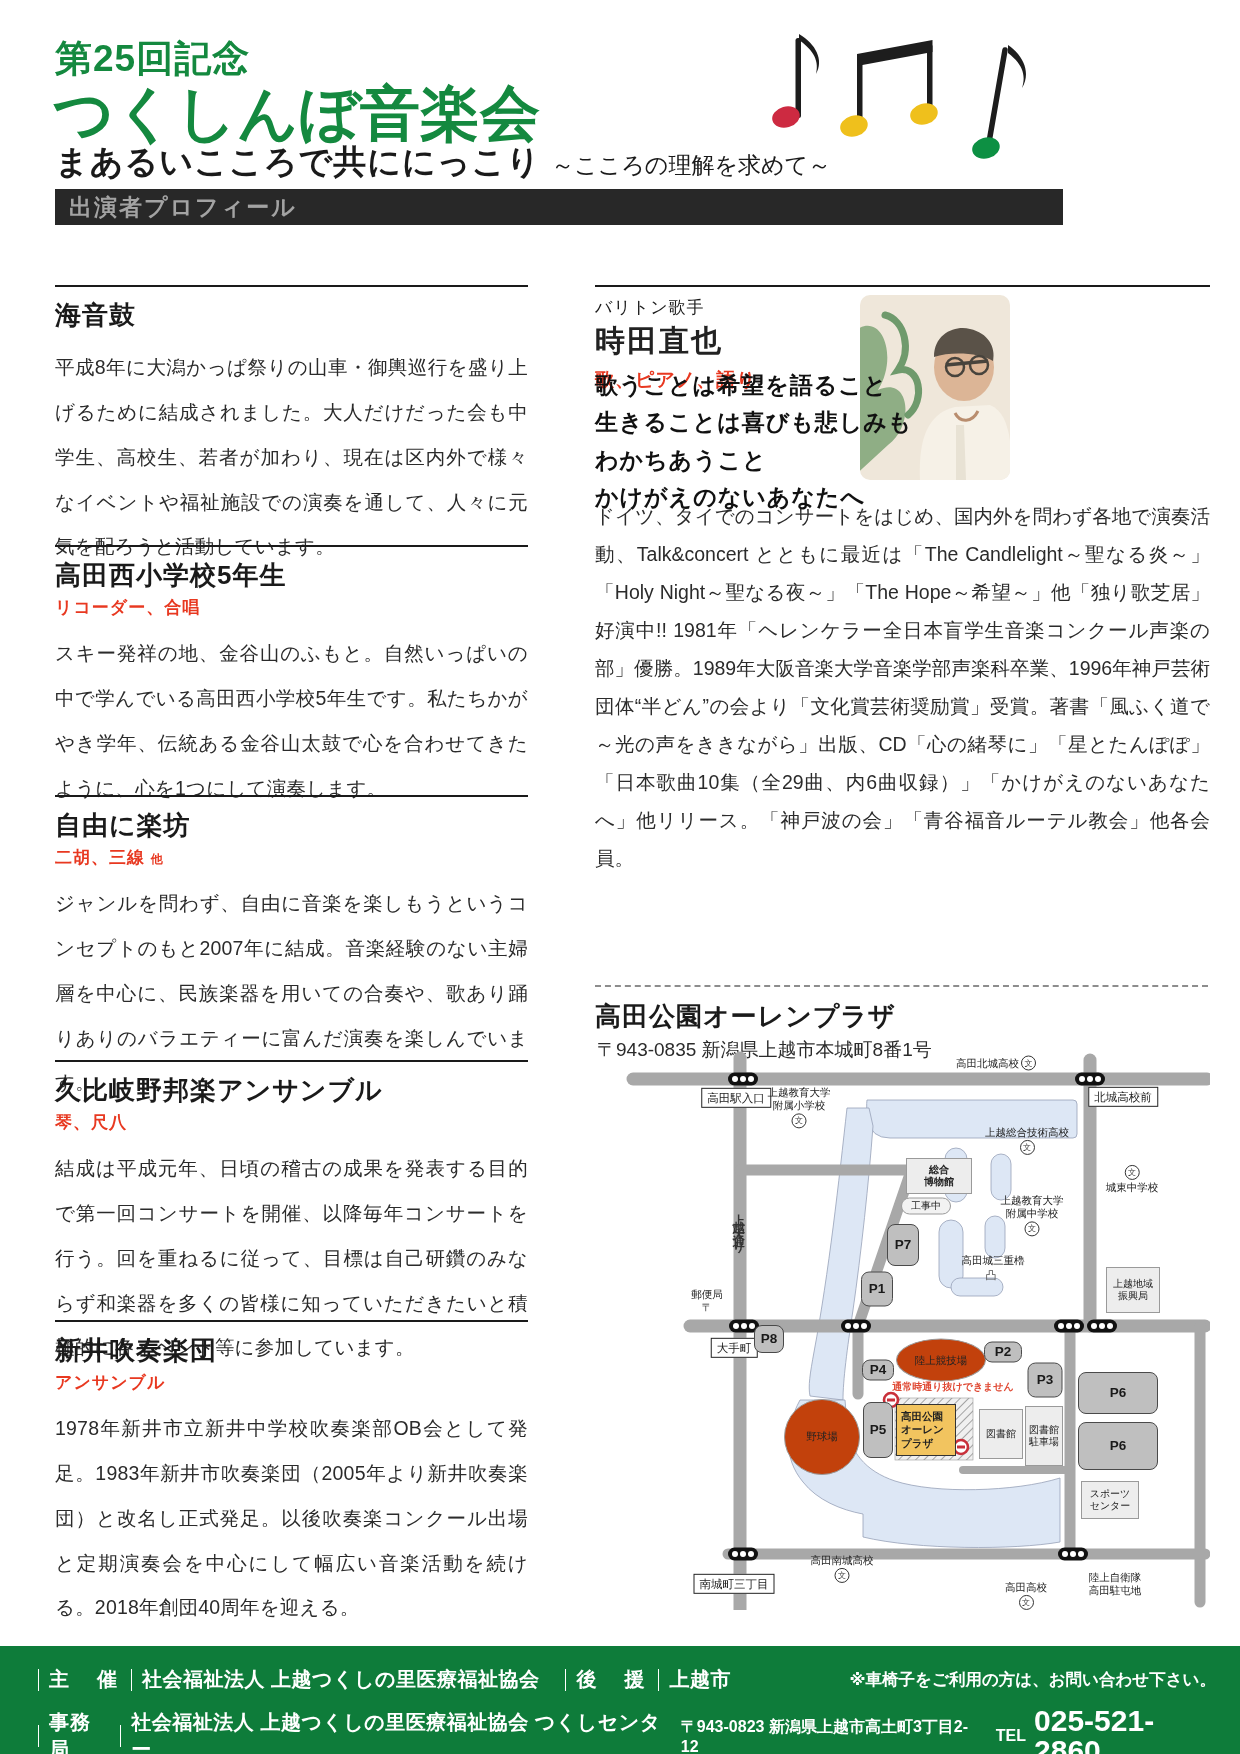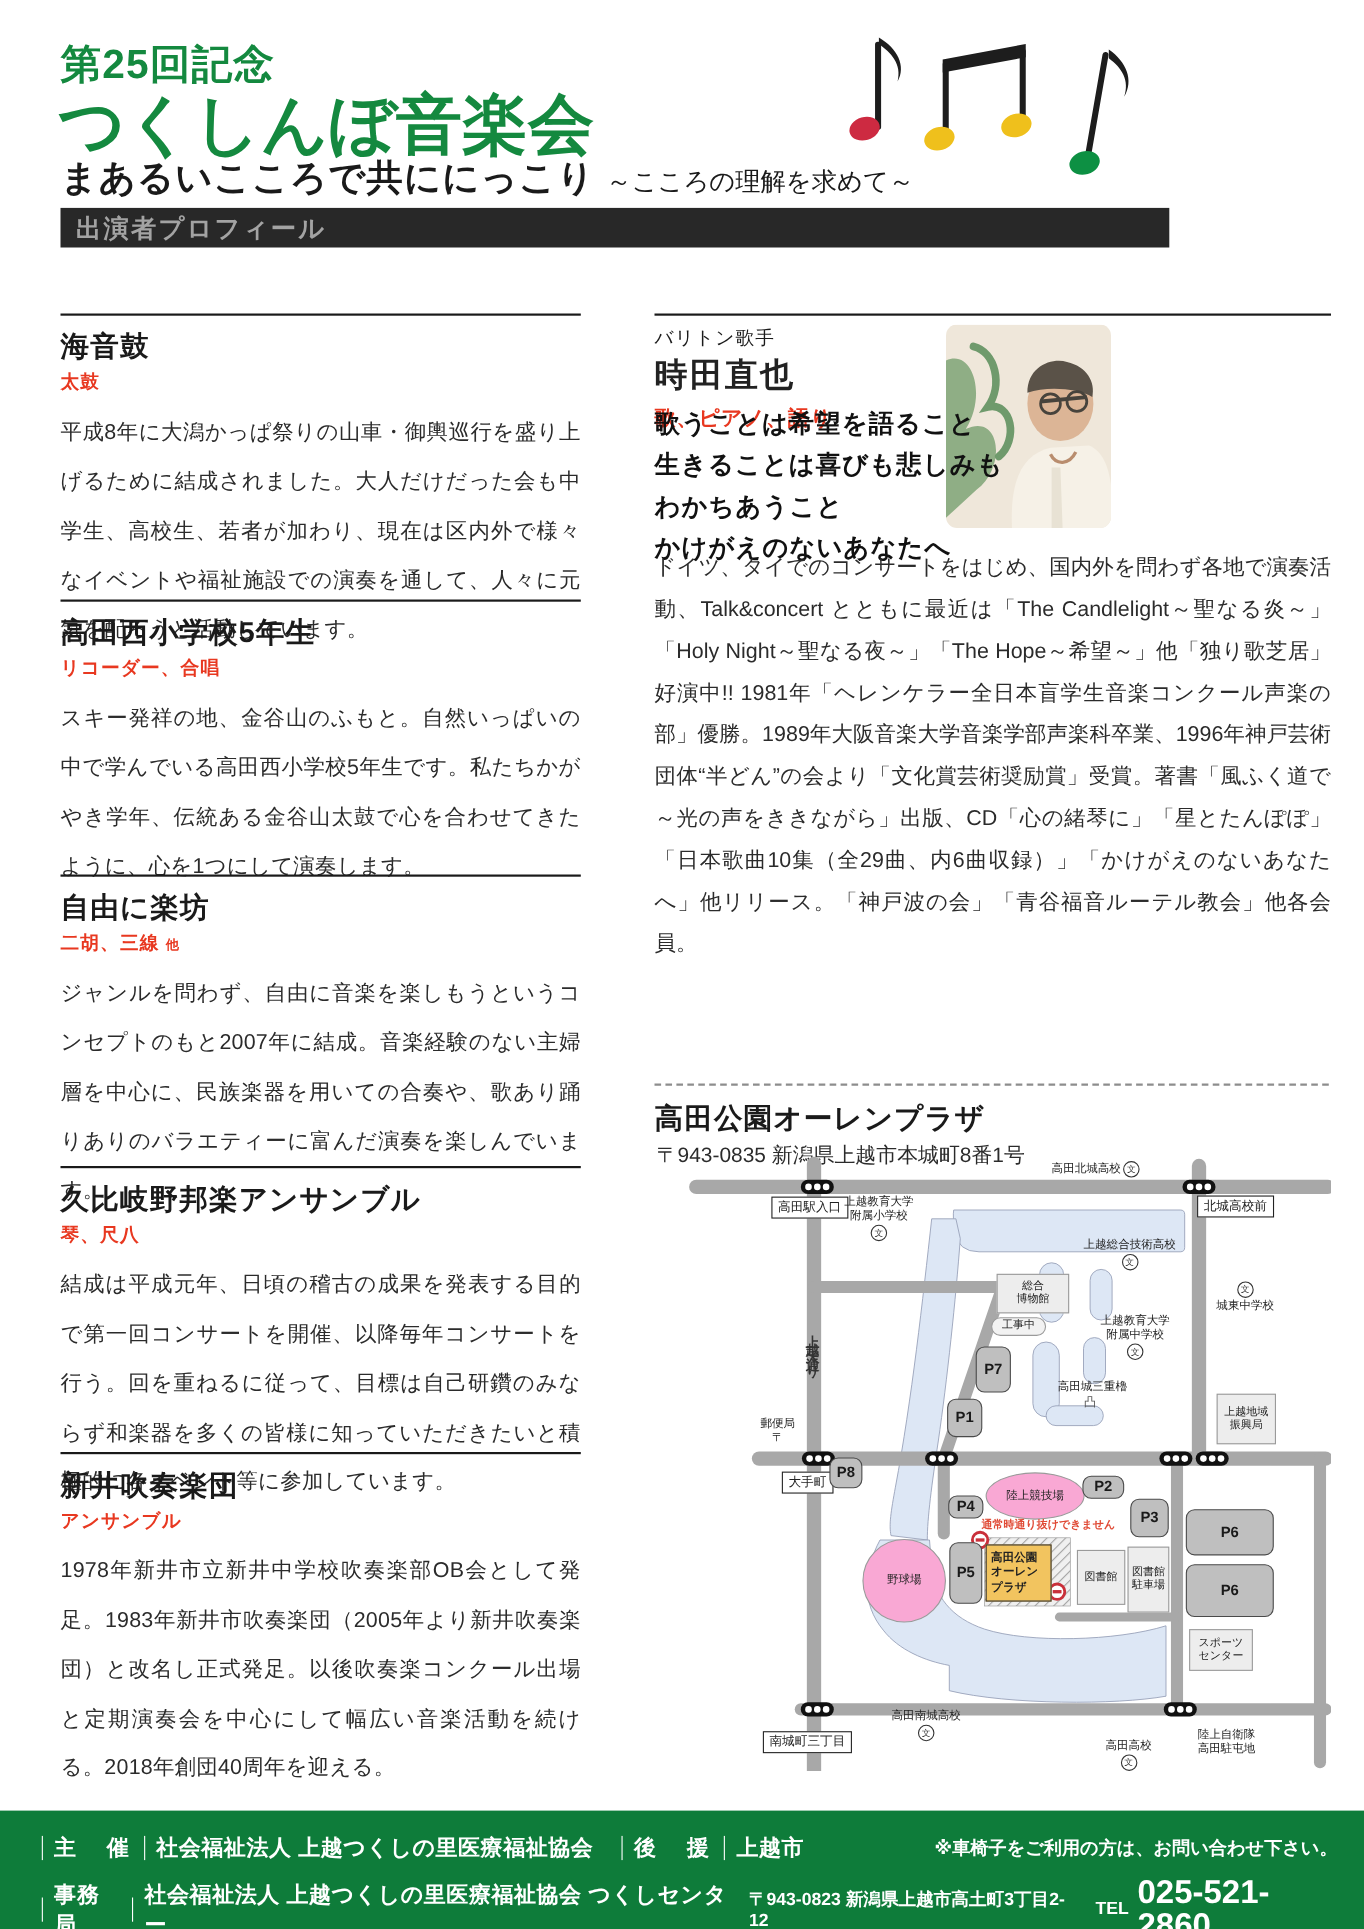--- a/index.html
+++ b/index.html
@@ -40,21 +40,21 @@
   .map{position:absolute;left:0;top:765px;width:615px;height:560px;}
   .map svg.base{position:absolute;left:0;top:0;}
   .map-labels{position:absolute;left:0;top:0;width:615px;height:560px;}
   .ml{position:absolute;transform:translate(-50%,-50%);display:flex;flex-direction:column;align-items:center;
       justify-content:center;text-align:center;font-size:10.5px;line-height:1.25;color:#222;white-space:nowrap;box-sizing:border-box;}
   .ml-box{background:#fff;border:1.3px solid #222;padding:2px 5px;font-size:11.5px;}
   .ml-park{background:#bfbfbf;border:1.5px solid #4a4a4a;border-radius:8px;font-weight:bold;font-size:13.5px;color:#1a1a1a;}
   .ml-bldg{background:#ededed;border:1px solid #9a9a9a;font-size:10px;}
   .ml-pill{background:#f2f2f2;border:1px solid #9a9a9a;border-radius:9px;font-size:10px;}
   .ml-venue{background:#f2c45f;border:1.6px solid #333;font-size:10.5px;font-weight:bold;align-items:flex-start;padding-left:4px;text-align:left;line-height:1.3;}
-  .ml-oval{background:#f9a8d4;border:1px solid #9a9a9a;border-radius:50%;font-size:10.5px;}
+  .ml-oval{background:#c2410c;border:1px solid #9a9a9a;border-radius:50%;font-size:10.5px;}
   .ml-red{color:#e04a35;font-size:10px;font-weight:bold;}
   .ml-castle{color:#555;font-size:11px;}
   .ml-vtext{writing-mode:vertical-rl;letter-spacing:7px;font-size:12.5px;color:#333;font-weight:bold;}
   .schoolmark{display:inline-flex;width:13px;height:13px;border:1px solid #333;border-radius:50%;font-size:8px;
       align-items:center;justify-content:center;color:#333;background:#fff;margin:1px 2px;flex:none;font-weight:normal;}
 
   
   .footer{position:absolute;left:0;bottom:0;width:1240px;height:108px;background:#0e7c3a;color:#fff;box-sizing:border-box;}
   .f-row{position:absolute;left:28px;right:24px;display:flex;align-items:center;}
   .f-row1{top:20px;}
@@ -91,21 +91,20 @@
     <path d="M258,33 C270,42 277,53 272,68 C281,53 274,36 258,25 Z" fill="#1d1d1d"></path>
     <path d="M238,128 L255,30" stroke="#1d1d1d" stroke-width="5.5" stroke-linecap="round" fill="none"></path>
     <ellipse cx="236" cy="128" rx="14" ry="10.5" fill="#0d9043" transform="rotate(-16 236 128)"></ellipse>
   </svg>
 
   <div class="section-bar">出演者プロフィール</div>
 
   <div class="left-col">
     <div class="profile" style="top:0">
       <div class="p-name">海音鼓</div>
-      <div class="p-role">太鼓</div>
       <div class="p-body">平成8年に大潟かっぱ祭りの山車・御輿巡行を盛り上げるために結成されました。大人だけだった会も中学生、高校生、若者が加わり、現在は区内外で様々なイベントや福祉施設での演奏を通して、人々に元気を配ろうと活動しています。</div>
     </div>
     <div class="profile" style="top:260px">
       <div class="p-name">高田西小学校5年生</div>
       <div class="p-role">リコーダー、合唱</div>
       <div class="p-body">スキー発祥の地、金谷山のふもと。自然いっぱいの中で学んでいる高田西小学校5年生です。私たちかがやき学年、伝統ある金谷山太鼓で心を合わせてきたように、心を1つにして演奏します。</div>
     </div>
     <div class="profile" style="top:510px">
       <div class="p-name">自由に楽坊</div>
       <div class="p-role"><span>二胡、三線</span> <small>他</small></div>
@@ -276,21 +275,21 @@
             <div>上越総合技術高校</div>
             <span class="schoolmark">文</span>
           </div>
           <div class="ml ml-text" style="left: 537px; top: 129px;">
             <span class="schoolmark">文</span>
             <div>城東中学校</div>
           </div>
           <div class="ml ml-vtext" style="left: 143px; top: 178px;">
             <div>上越大通り</div>
           </div>
-          <div class="ml ml-bldg" style="left: 344px; top: 126px; width: 66px; height: 36px;">
+          <div class="ml ml-bldg" style="left: 344px; top: 126px; width: 66px; height: 36px; font-weight: bold;">
             <div>総合</div>
             <div>博物館</div>
           </div>
           <div class="ml ml-pill" style="left: 331px; top: 156px; width: 50px; height: 17px;">
             <div>工事中</div>
           </div>
           <div class="ml ml-text" style="left: 437px; top: 166px;">
             <div>上越教育大学</div>
             <div>附属中学校</div>
             <span class="schoolmark">文</span>

